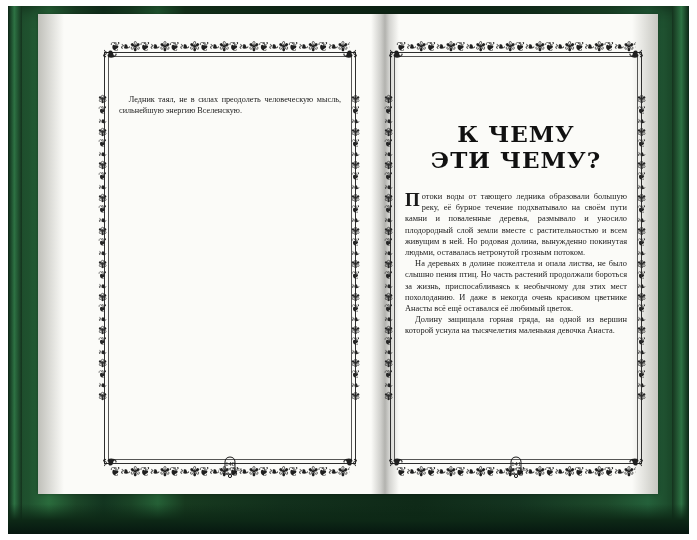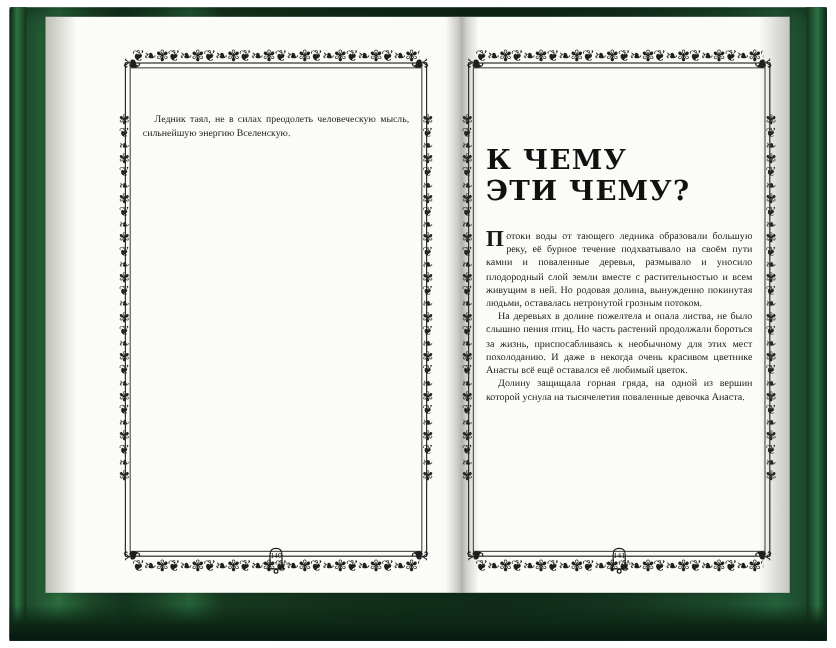--- a/index.html
+++ b/index.html
@@ -193,21 +193,21 @@
     float: left;
     font-size: 19px;
     line-height: 16px;
     padding: 1px 2px 0 0;
     font-weight: bold;
     font-family: "Liberation Serif", serif;
   }
 
   
   .chapter-title {
-    text-align: left;
+    text-align: center;
     margin: 26px 0 18px 0;
   }
   .chapter-title div {
     font-family: "DejaVu Serif", serif;
     font-weight: bold;
     font-size: 23px;
     line-height: 26px;
     letter-spacing: 1px;
     color: #111;
     white-space: nowrap;
@@ -306,21 +306,21 @@
         <div class="corner bl">❧</div>
         <div class="corner br">❧</div>
 
         <div class="textblock">
           <div class="chapter-title">
             <div>К ЧЕМУ</div>
             <div>ЭТИ ЧЕМУ?</div>
           </div>
           <p class="first"><span class="dropcap">П</span><span>отоки воды от тающего ледника образовали большую реку, её бурное течение подхватывало на своём пути камни и поваленные деревья, размывало и уносило плодородный слой земли вместе с растительностью и всем живущим в ней. Но родовая долина, вынужденно покинутая людьми, оставалась нетронутой грозным потоком.</span></p>
           <p>На деревьях в долине пожелтела и опала листва, не было слышно пения птиц. Но часть растений продолжали бороться за жизнь, приспосабливаясь к необычному для этих мест похолоданию. И даже в некогда очень красивом цветнике Анасты всё ещё оставался её любимый цветок.</p>
-          <p>Долину защищала горная гряда, на одной из вершин которой уснула на тысячелетия поваленные девочка Анаста.</p>
+          <p>Долину защищала горная гряда, на одной из вершин которой уснула на тысячелетия маленькая девочка Анаста.</p>
         </div>
 
         <div class="folio">
           <div class="bell">
             <svg width="26" height="26" viewBox="0 0 26 26" aria-hidden="true">
               <path d="M13 2 C10 2 8 4 8 7 L8 16 C8 17.5 6.5 18 6 19 L20 19 C19.5 18 18 17.5 18 16 L18 7 C18 4 16 2 13 2 Z" fill="none" stroke="#1a1a1a" stroke-width="1"></path>
               <circle cx="13" cy="21" r="1.6" fill="none" stroke="#1a1a1a" stroke-width="1"></circle>
             </svg>
           </div>
           <div class="folio-num">141</div>

